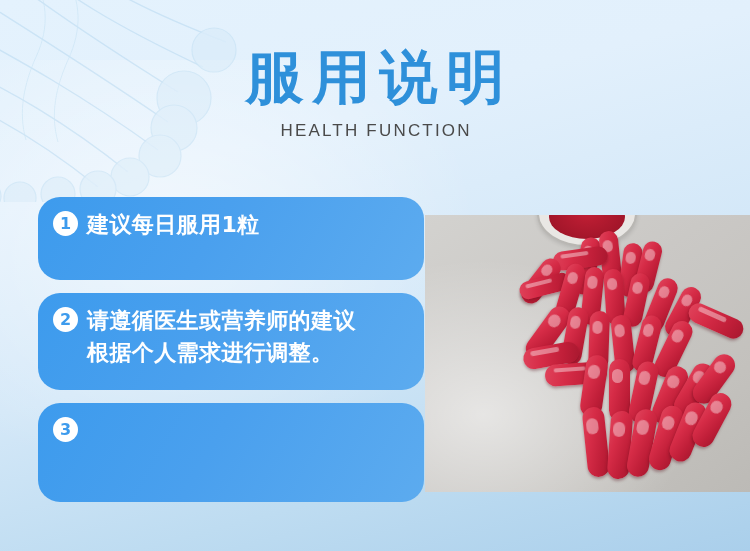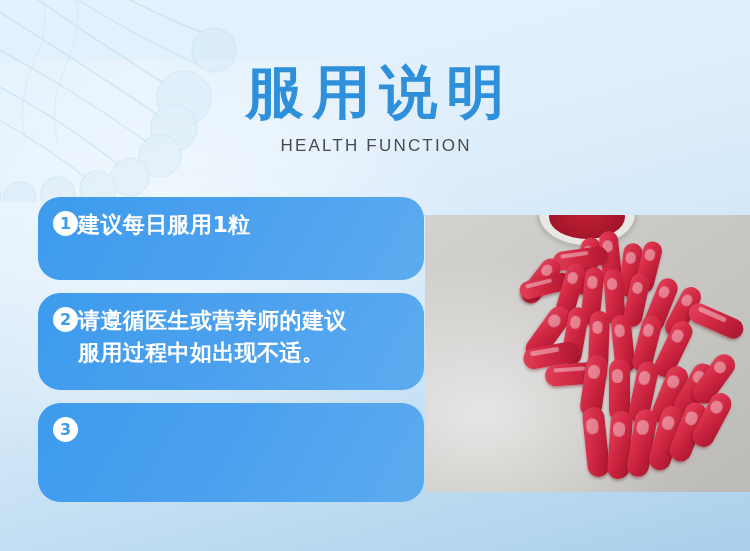--- a/index.html
+++ b/index.html
@@ -40,21 +40,21 @@
     width: 260px;
     height: 230px;
     opacity: 0.40;
     pointer-events: none;
   }
 
   
   .title-block {
     position: absolute;
     left: 0;
-    top: 60px;
+    top: 45px;
     width: 750px;
     text-align: center;
   }
   .main-title {
     font-size: 58px;
     line-height: 64px;
     font-weight: bold;
     color: #2e90da;
     letter-spacing: 9px;
     text-indent: 9px;
@@ -105,20 +105,21 @@
     font-size: 16px;
     line-height: 25px;
     text-align: center;
     font-weight: bold;
     margin-top: 2px;
     font-family: "DejaVu Sans", sans-serif;
   }
 
   .instr-text {
     flex: 1 1 auto;
+    margin-left: 9px;
     font-size: 22px;
     line-height: 32px;
     font-weight: bold;
     letter-spacing: 0.4px;
     font-family: "DejaVu Sans", "Liberation Sans", sans-serif;
     white-space: pre-line;
   }
 
   
   .photo-frame {
@@ -219,21 +220,21 @@
   <div class="instructions">
 
     <div class="instr-item item-1">
       <div class="num-badge">1</div>
       <div class="instr-text">建议每日服用1粒</div>
     </div>
 
     <div class="instr-item item-2">
       <div class="num-badge">2</div>
       <div class="instr-text">请遵循医生或营养师的建议
-服用过程中如出现不适。</div>
+根据个人需求进行调整。</div>
     </div>
 
     <div class="instr-item item-3">
       <div class="num-badge">3</div>
     </div>
 
   </div>
 
   <div class="photo-frame">
     <div class="photo-surface"></div>

